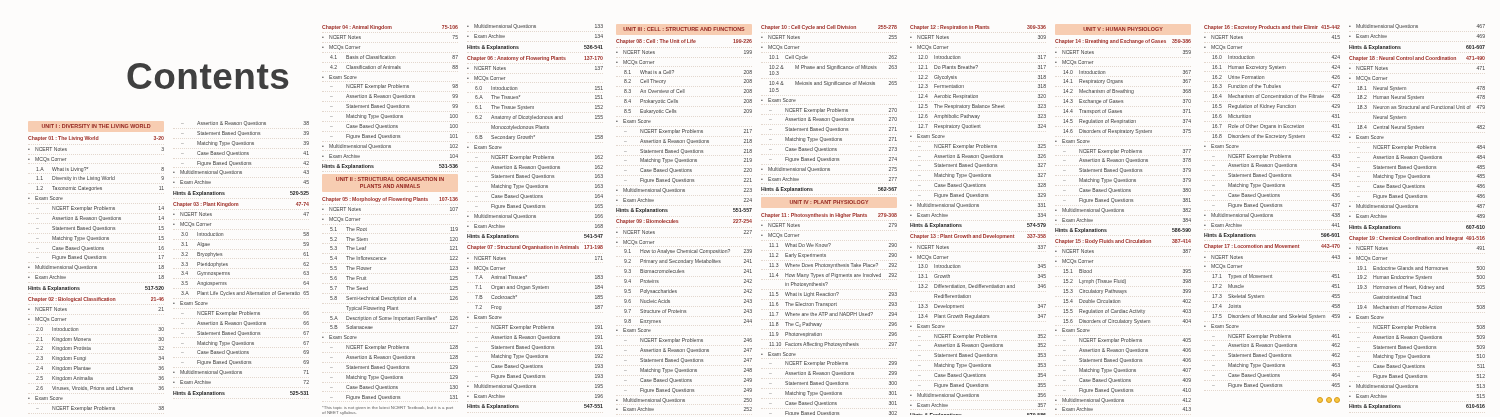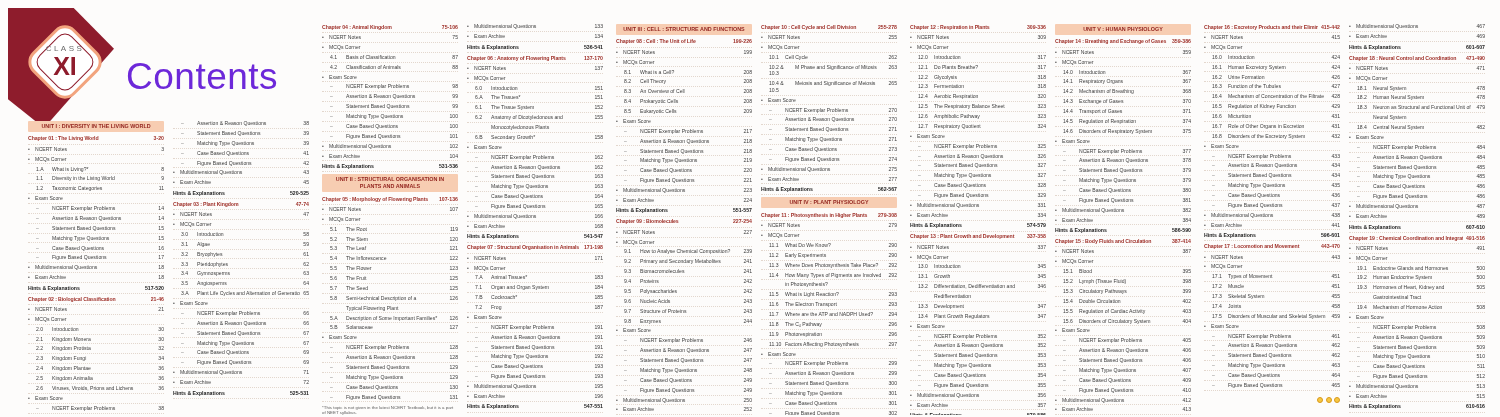--- a/index.html
+++ b/index.html
@@ -12,22 +12,22 @@
   .badge-ribbon { position:absolute; left:0; top:0; width:106px; height:120px;
     background:#8e1c2c; clip-path:polygon(0 0, 62% 0, 100% 34%, 34% 100%, 0 76%); }
   .diamond-outer { position:absolute; left:27px; top:24px; width:60px; height:60px;
     transform:rotate(45deg); background:#fff; border:3px solid #f2a47e; border-radius:14px; }
   .diamond-inner { position:absolute; left:34px; top:31px; width:46px; height:46px;
     transform:rotate(45deg); background:#fff; border:1.5px solid #8e1c2c; border-radius:10px; }
   .badge-text { position:absolute; left:27px; top:37px; width:60px; text-align:center; line-height:1; }
   .badge-class { font-size:8px; letter-spacing:2.5px; color:#6b6b6b; display:block; }
   .badge-xi { font-size:25px; font-weight:bold; color:#8e1c2c; display:block; margin-top:1px; }
 
-  .main-title { position:absolute; left:126px; top:56px; font-size:37px; font-weight:normal;
-    color:#6d28d9; letter-spacing:0.5px; }
+  .main-title { position:absolute; left:126px; top:56px; font-size:37px; font-weight:bold;
+    color:#404040; letter-spacing:0.5px; }
 
   
   .pages { position:absolute; left:28px; top:22px; display:flex; gap:12px; }
   .page { display:flex; gap:9px; width:282px; flex:none; }
   .col { width:136px; flex:none; overflow:hidden; max-height:393px; }
   .col.offset { margin-top:97px; max-height:296px; }
 
   .row { display:flex; align-items:baseline; padding:1.1px 0 1.2px;
     border-bottom:1px dotted rgba(170,130,100,0.30);
     font-size:5.1px; line-height:6.6px; color:#3b3b3b; }
@@ -58,29 +58,20 @@
   .row.dots { border:none; gap:2.5px; padding-top:6px; }
   .row.dots.right { justify-content:flex-end; }
   .dot { width:6px; height:6px; border-radius:50%; background:#f6c842;
     border:1px solid #d9991c; flex:none; }
 </style>
 </head>
 <body>
 
 <div class="stage">
 
-  <div class="badge">
-    <div class="badge-ribbon"></div>
-    <div class="diamond-outer"></div>
-    <div class="diamond-inner"></div>
-    <div class="badge-text">
-      <span class="badge-class">CLASS</span>
-      <span class="badge-xi">XI</span>
-    </div>
-  </div>
 
   <div class="main-title">Contents</div>
 
   <div class="pages">
       <div class="page">
         <div class="col offset">
           <div class="row unit"><span class="txt">UNIT I : DIVERSITY IN THE LIVING WORLD</span></div>
           <div class="row ch">
             <span class="txt">Chapter 01 : The Living World</span>
             <span class="pg">3-20</span>

